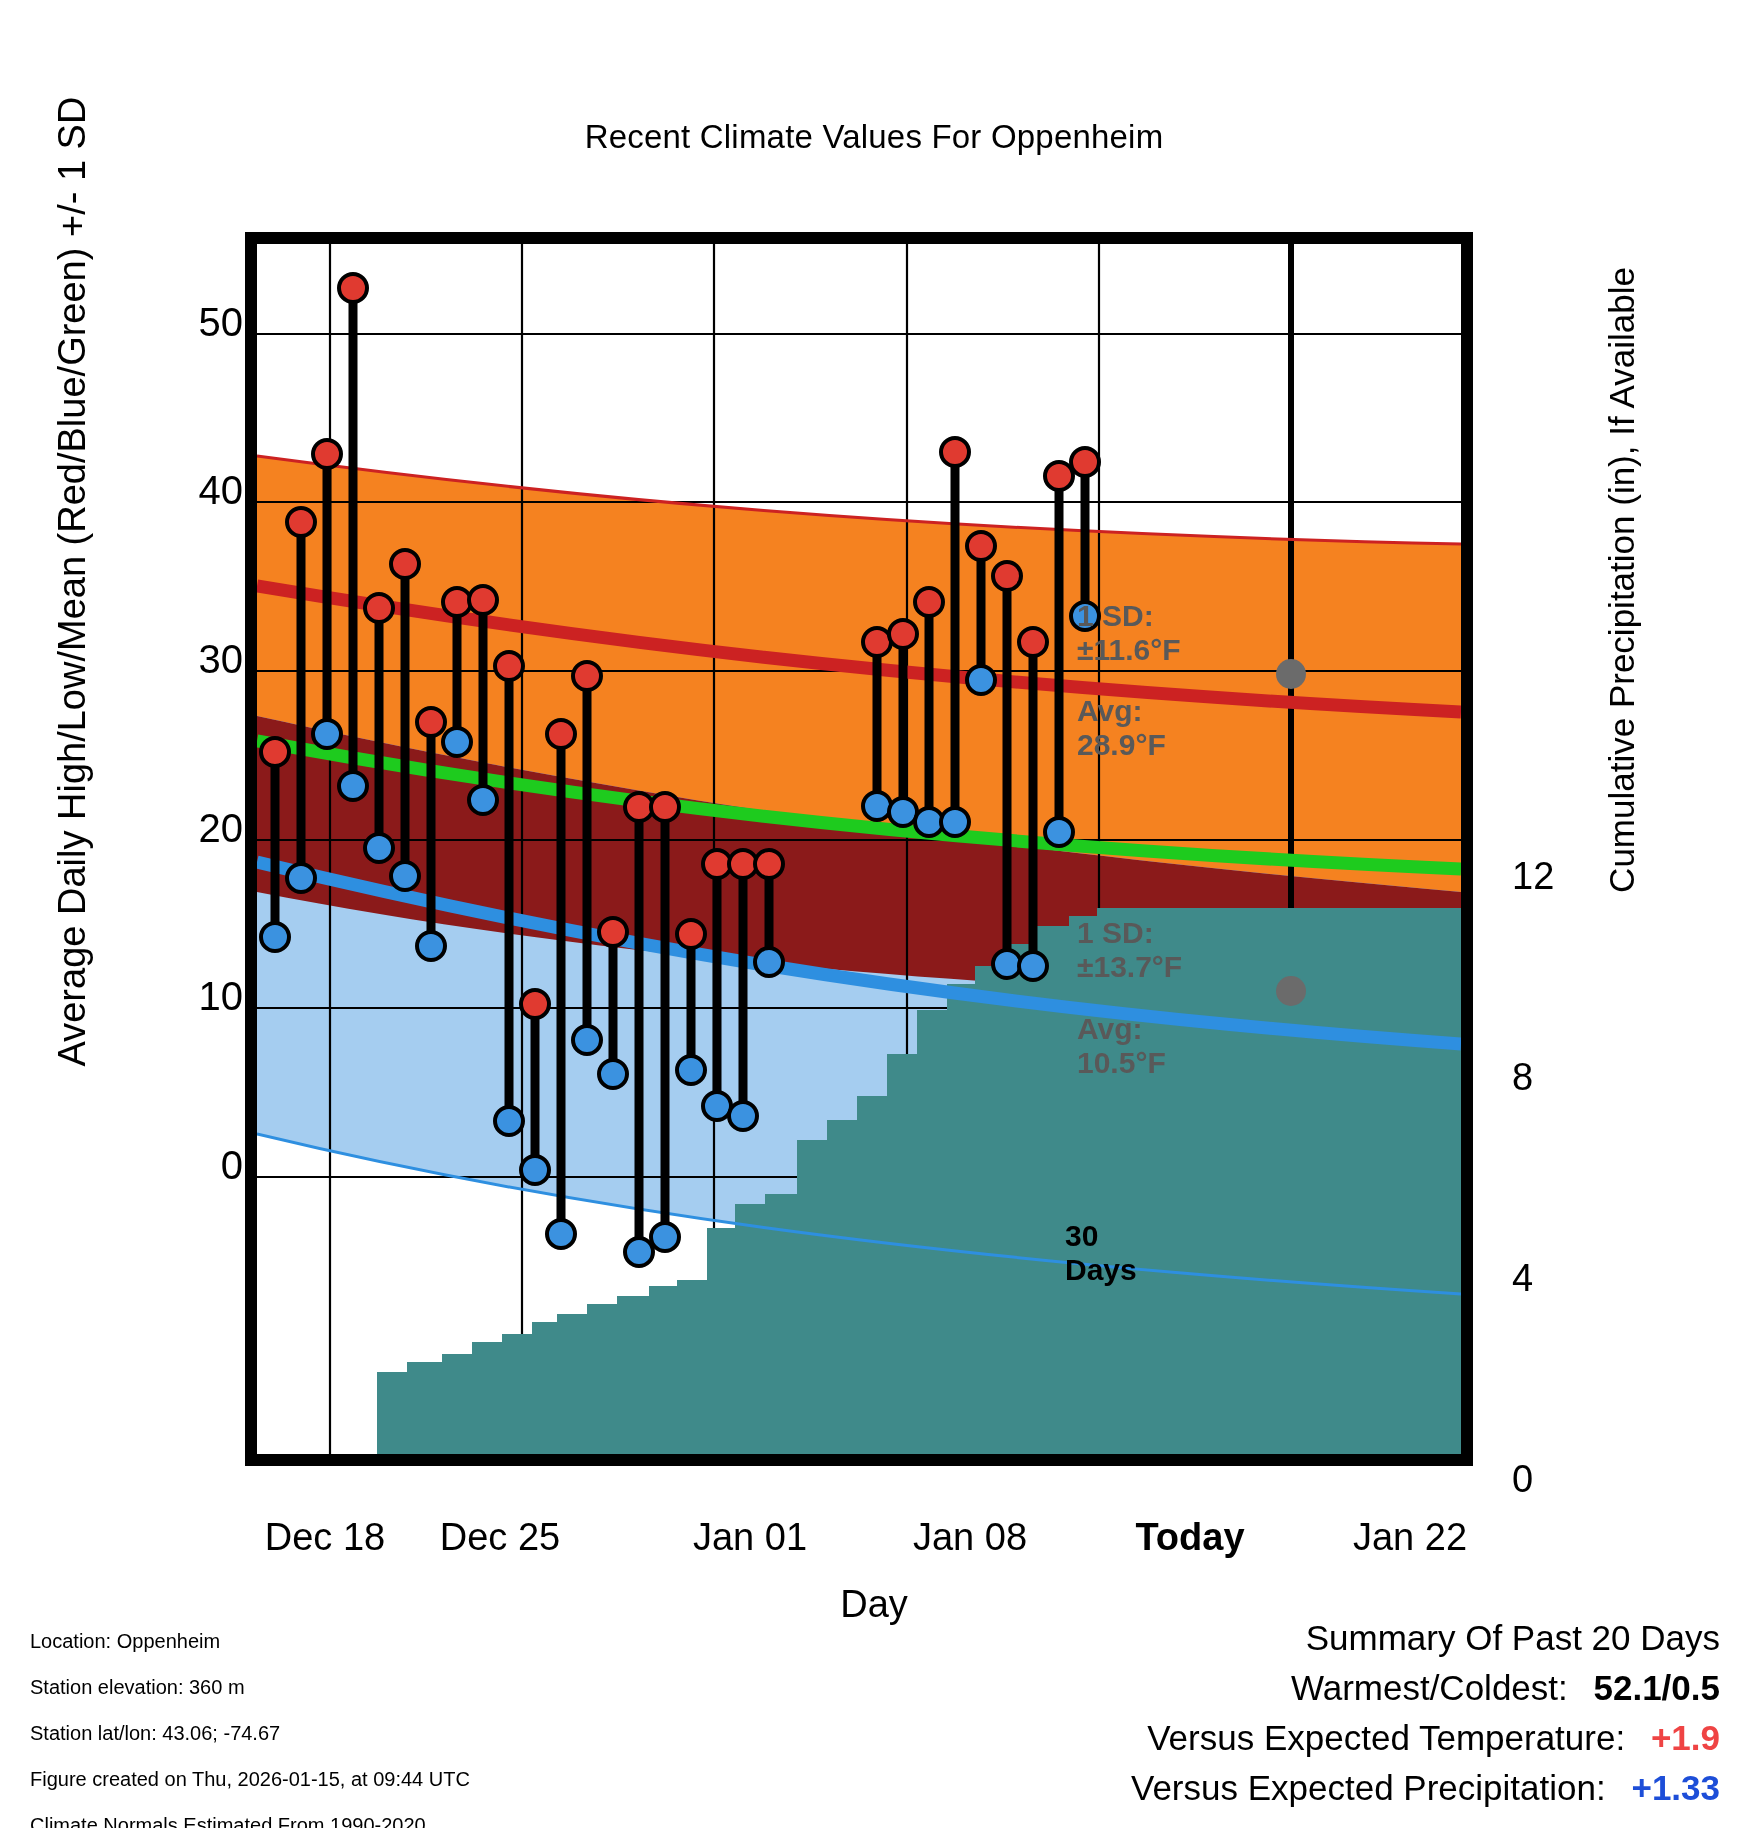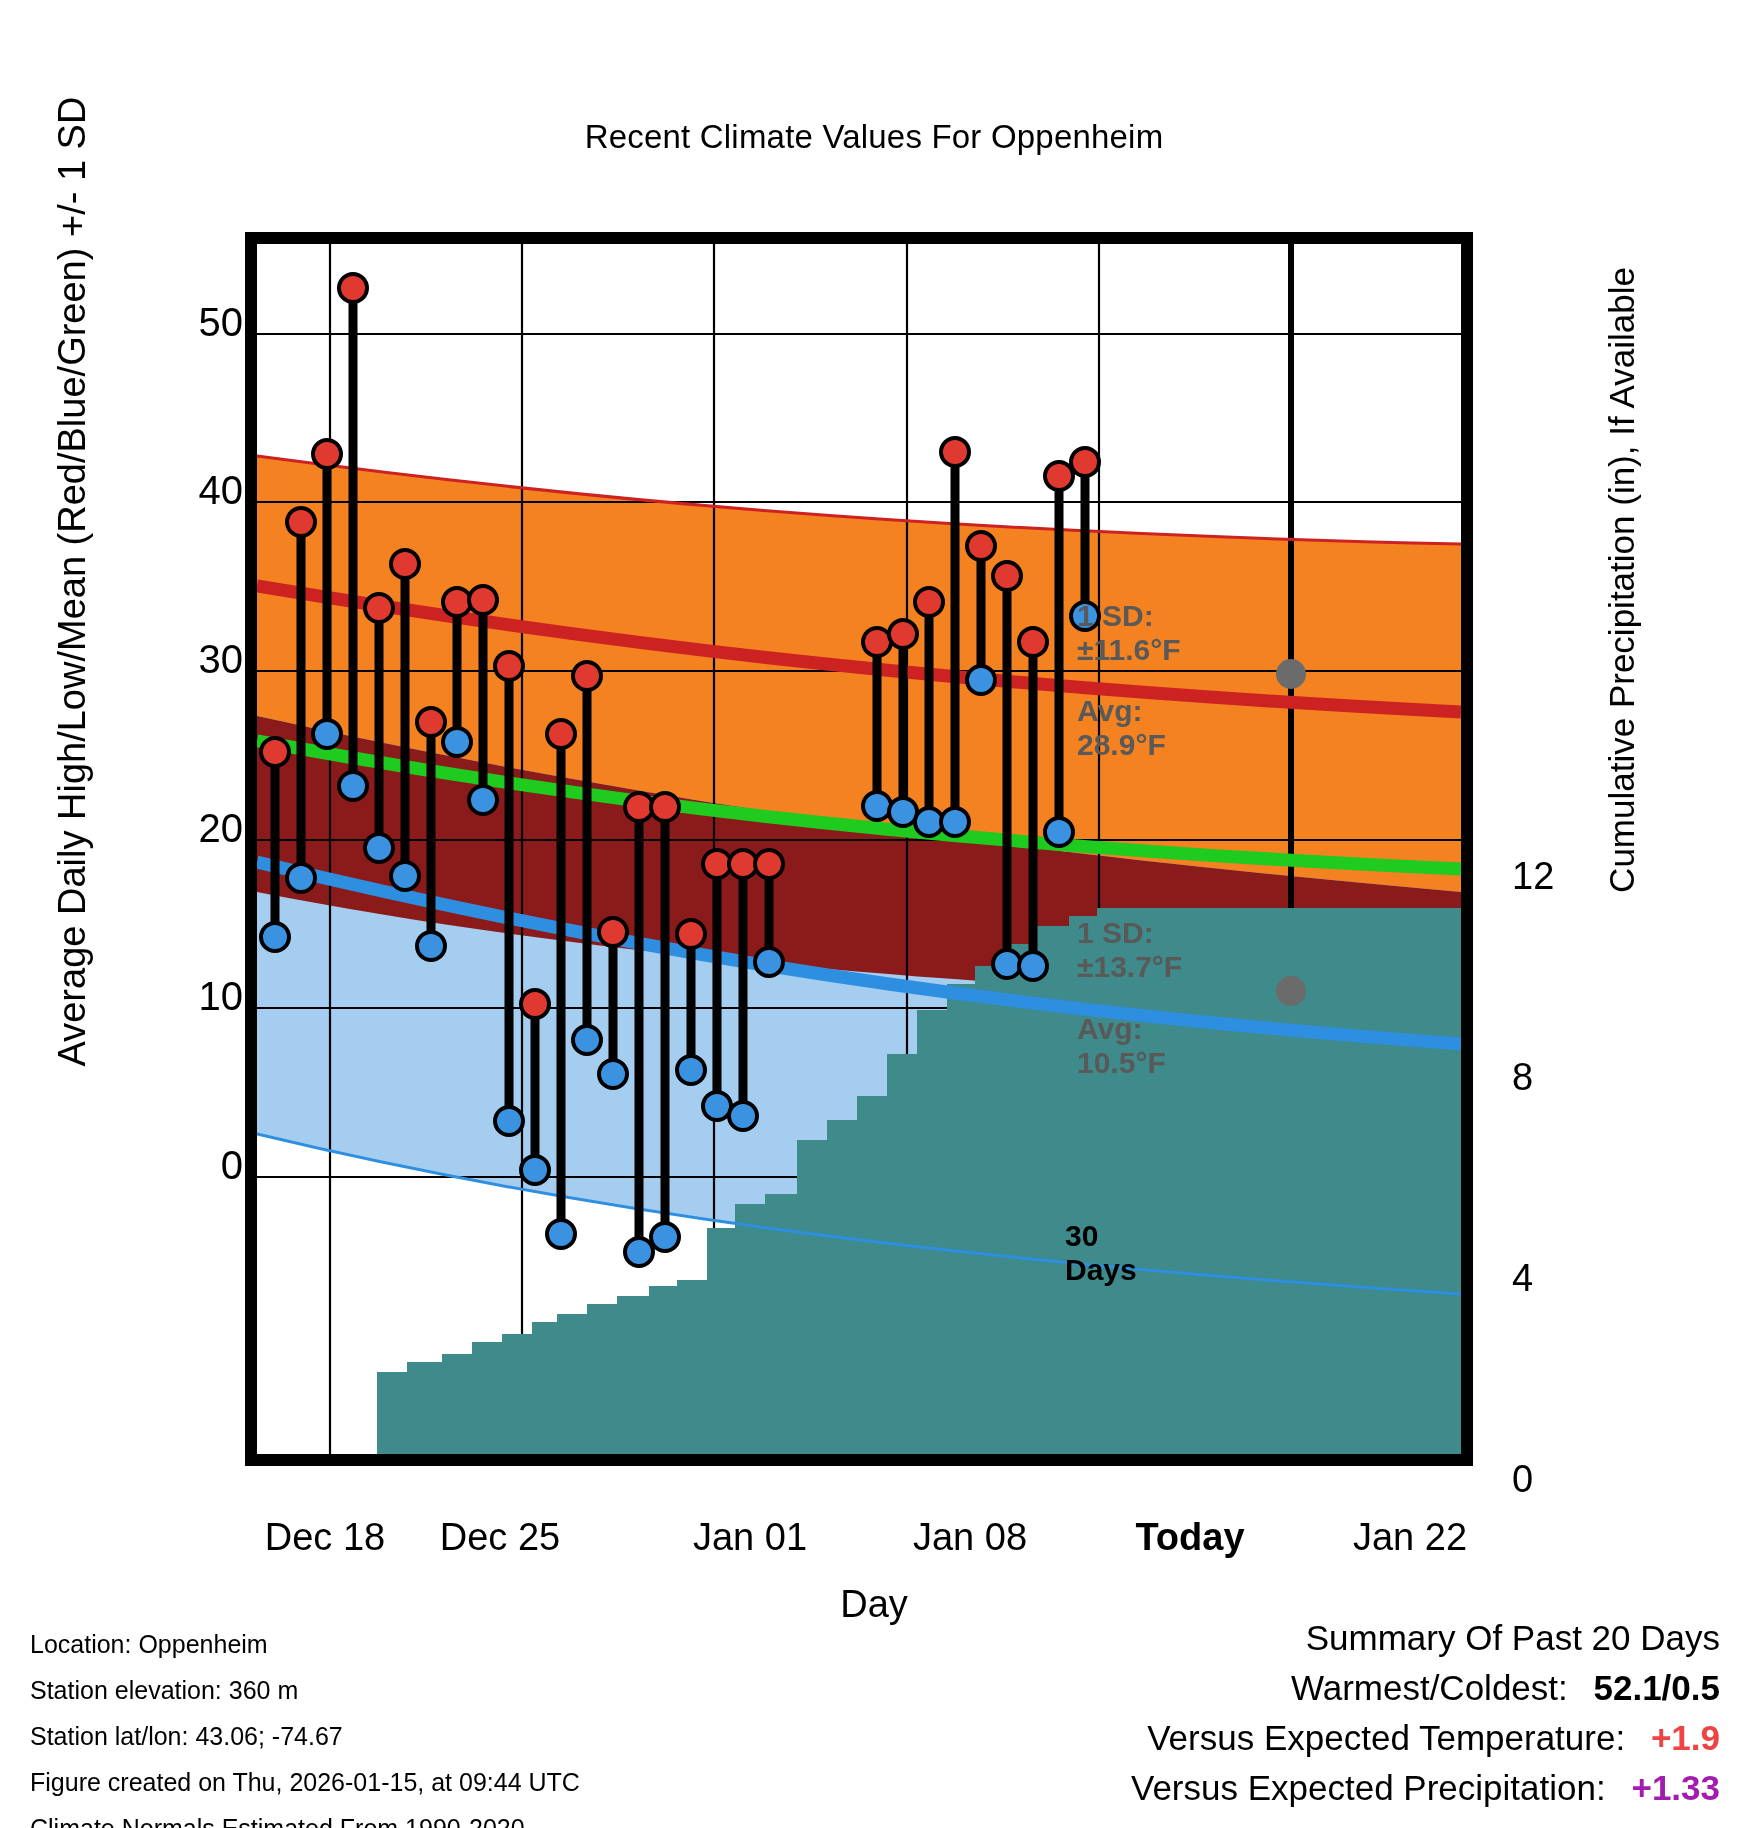--- a/index.html
+++ b/index.html
@@ -57,25 +57,25 @@
     position:absolute;top:1583px;left:0;width:1748px;text-align:center;font-size:38px;
   }
   .annot{
     position:absolute;color:#595959;font-size:30px;font-weight:bold;line-height:1.12;
     white-space:pre-line;
   }
   .daysannot{
     position:absolute;color:#000;font-size:30px;font-weight:bold;line-height:1.12;
     white-space:pre-line;
   }
-  .footL{position:absolute;left:30px;font-size:25px;white-space:nowrap;}
+  .footL{position:absolute;left:30px;font-size:20px;white-space:nowrap;}
   .footR{position:absolute;right:28px;font-size:35px;white-space:nowrap;text-align:right;}
   .valnum{font-weight:bold;}
   .red{color:#ef4444;}
-  .green{color:#a21caf;}
+  .green{color:#1d4ed8;}
 </style>
 </head>
 <body>
 
 <div class="title">Recent Climate Values For Oppenheim</div>
 
 <div class="ylabel">Average Daily High/Low/Mean (Red/Blue/Green) +/- 1 SD</div>
 <div class="y2label">Cumulative Precipitation (in), If Available</div>
 
 <div class="ytick" style="top:300px;">50</div>

